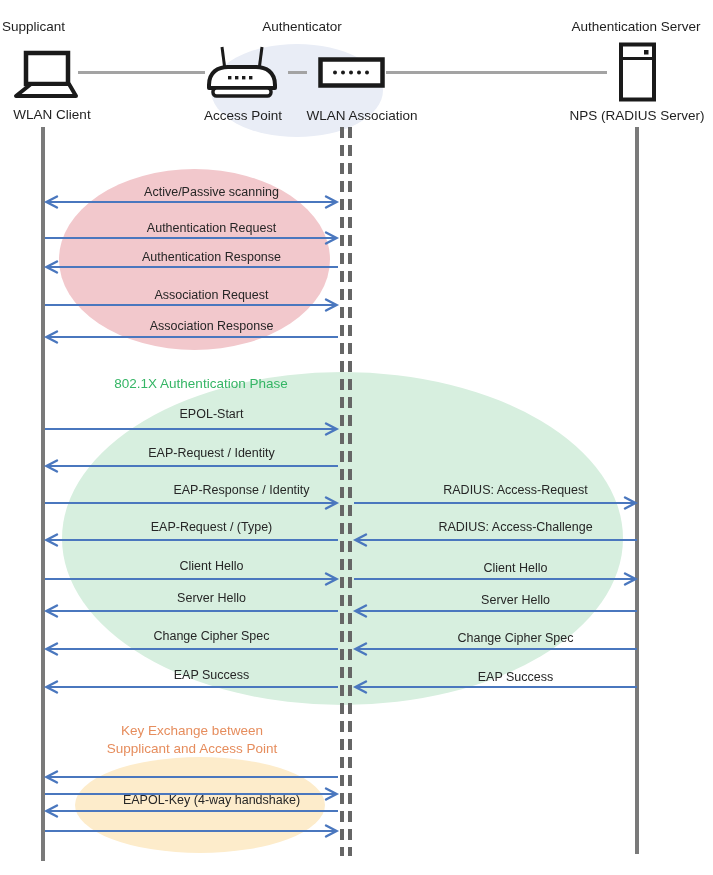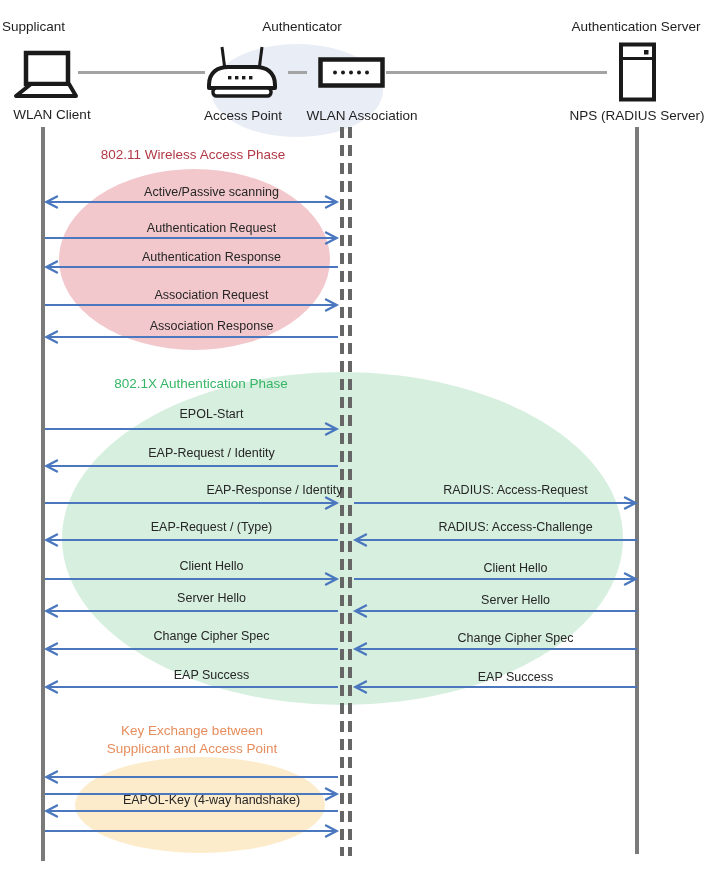--- a/index.html
+++ b/index.html
@@ -76,21 +76,20 @@
     <rect x="3" y="2.5" width="33" height="55" fill="#fff" stroke="#1a1a1a" stroke-width="4"></rect>
     <line x1="3" y1="16.5" x2="36" y2="16.5" stroke="#1a1a1a" stroke-width="3"></line>
     <rect x="26" y="8" width="4.5" height="4.5" fill="#1a1a1a"></rect>
   </svg>
 
   <div class="device-label" style="left:8px;width:88px;top:107px;">WLAN Client</div>
   <div class="device-label" style="left:191px;width:104px;top:108px;">Access Point</div>
   <div class="device-label" style="left:306px;width:112px;top:108px;">WLAN Association</div>
   <div class="device-label" style="left:565px;width:144px;top:108px;">NPS (RADIUS Server)</div>
 
-  <div class="phase-title" style="left: 45px; width: 296px; top: 146px; color: rgb(177, 57, 70);">802.11 Wireless Access Phase</div>
   <div class="phase-title" style="left: 53px; width: 296px; top: 375px; color: rgb(53, 181, 101);">802.1X Authentication Phase</div>
   <div class="phase-title" style="left: 44px; width: 296px; top: 722px; color: rgb(230, 141, 93);">
     <span>Key Exchange between</span><br>
     <span>Supplicant and Access Point</span>
   </div>
 
   <div id="message-layer">
       <div class="msg-label" style="left: 45px; width: 293px; top: 183px;">Active/Passive scanning</div>
       <svg class="msg-arrow" width="293" height="14" style="left: 45px; top: 195px;">
         <line x1="2" x2="291" y1="7" y2="7" stroke="#4a77be" stroke-width="2.2"></line>
@@ -120,21 +119,21 @@
       <div class="msg-label" style="left: 45px; width: 293px; top: 405px;">EPOL-Start</div>
       <svg class="msg-arrow" width="293" height="14" style="left: 45px; top: 422px;">
         <line x1="0" x2="291" y1="7" y2="7" stroke="#4a77be" stroke-width="2.2"></line>
         <polyline points="281,1.5 291.5,7 281,12.5" fill="none" stroke="#4a77be" stroke-width="2.4" stroke-linecap="round"></polyline>
       </svg>
       <div class="msg-label" style="left: 45px; width: 293px; top: 444px;">EAP-Request / Identity</div>
       <svg class="msg-arrow" width="293" height="14" style="left: 45px; top: 459px;">
         <line x1="2" x2="293" y1="7" y2="7" stroke="#4a77be" stroke-width="2.2"></line>
         <polyline points="12,1.5 1.5,7 12,12.5" fill="none" stroke="#4a77be" stroke-width="2.4" stroke-linecap="round"></polyline>
       </svg>
-      <div class="msg-label" style="left: 60px; width: 293px; top: 481px; padding-left: 48px;">EAP-Response / Identity</div>
+      <div class="msg-label" style="left: 27px; width: 293px; top: 481px; padding-left: 48px;">EAP-Response / Identity</div>
       <svg class="msg-arrow" width="293" height="14" style="left: 45px; top: 496px;">
         <line x1="0" x2="291" y1="7" y2="7" stroke="#4a77be" stroke-width="2.2"></line>
         <polyline points="281,1.5 291.5,7 281,12.5" fill="none" stroke="#4a77be" stroke-width="2.4" stroke-linecap="round"></polyline>
       </svg>
       <div class="msg-label" style="left: 354px; width: 283px; top: 481px;">RADIUS: Access-Request</div>
       <svg class="msg-arrow" width="283" height="14" style="left: 354px; top: 496px;">
         <line x1="0" x2="281" y1="7" y2="7" stroke="#4a77be" stroke-width="2.2"></line>
         <polyline points="271,1.5 281.5,7 271,12.5" fill="none" stroke="#4a77be" stroke-width="2.4" stroke-linecap="round"></polyline>
       </svg>
       <div class="msg-label" style="left: 45px; width: 293px; top: 518px;">EAP-Request / (Type)</div>

